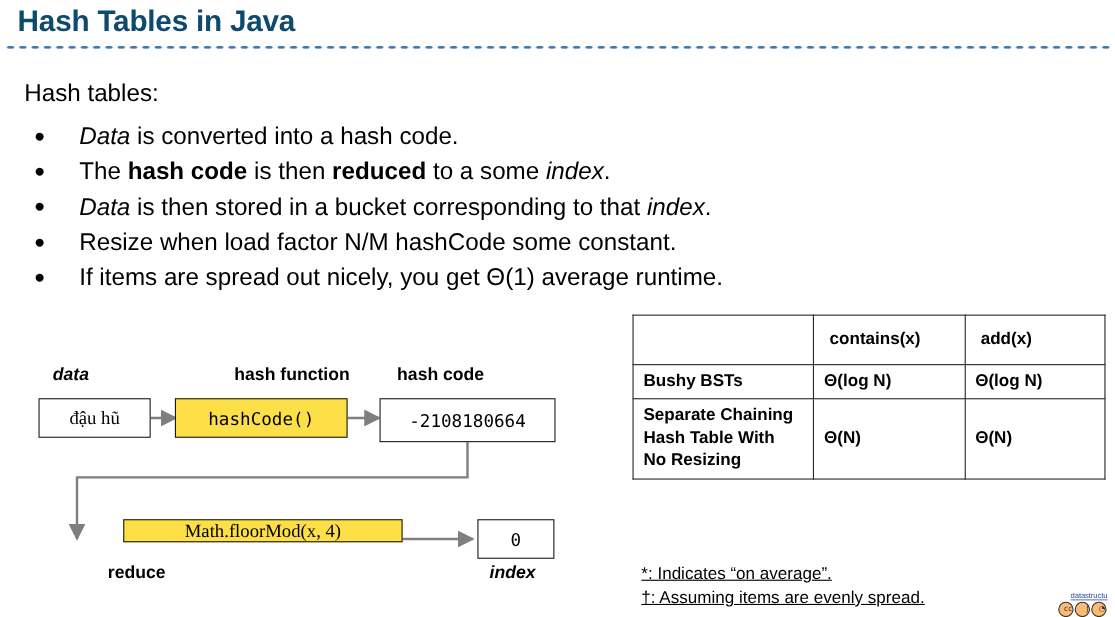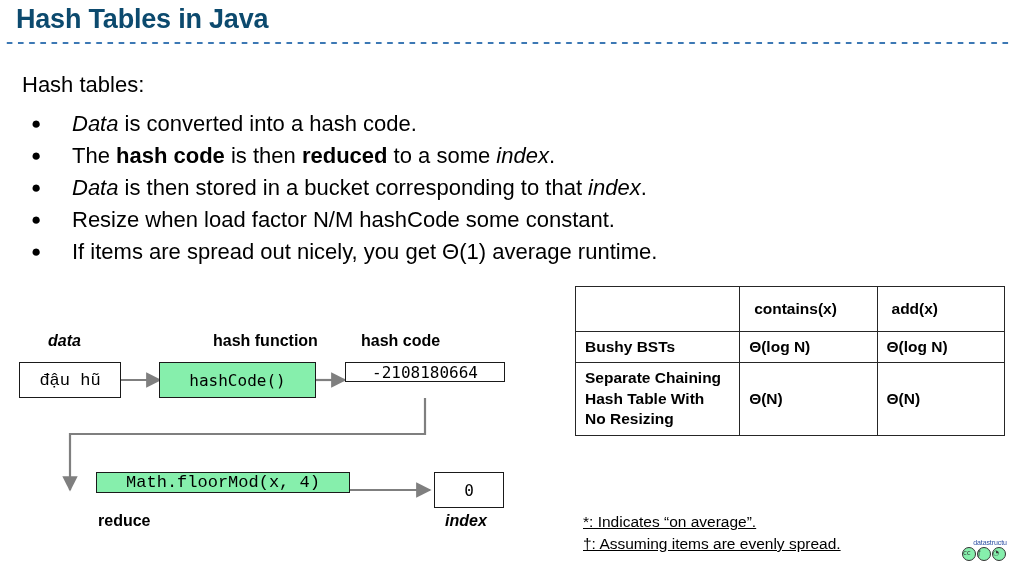--- a/index.html
+++ b/index.html
@@ -63,23 +63,23 @@
   }
   .flow-label.italic{font-style:italic;}
   .flow-box{
     position:absolute;
     border:1.4px solid #1a1a1a;
     background:#ffffff;
     display:flex;align-items:center;justify-content:center;
     font-size:17px;
     box-sizing:border-box;
   }
-  .flow-box.pink{background:#86efac;}
+  .flow-box.pink{background:#fde047;}
   .flow-box.mono{font-family:"DejaVu Sans Mono", monospace;font-size:16px;}
-  .flow-box.sans{font-family:Liberation Mono, monospace;font-size:17px;}
+  .flow-box.sans{font-family:Liberation Serif, serif;font-size:17px;margin-left:16px;}
 
   
   #flow-svg{position:absolute;left:0;top:0;width:545px;height:243px;}
 
   
   #runtime-table{
     position:absolute;left:575px;top:286px;
     border-collapse:collapse;
     width:430px;
     font-size:15.5px;
@@ -117,22 +117,22 @@
     white-space:nowrap;
     overflow:hidden;
     letter-spacing:-0.1px;
   }
   #attribution .cc-badges{
     display:flex;gap:1px;margin-top:1px;
   }
   .cc-circle{
     width:12px;height:12px;border-radius:50%;
     border:1.2px solid #333;
-    font-size:7px;line-height:10px;text-align:left;
-    color:#333;background:#86efac;
+    font-size:7px;line-height:10px;text-align:right;
+    color:#333;background:#fdba74;
     font-family:"DejaVu Sans", sans-serif;
   }
 </style>
 </head>
 <body>
 
 <div id="slide-title">Hash Tables in Java</div>
 <div id="title-divider"></div>
 
 <div id="lead-line">Hash tables:</div>
@@ -164,21 +164,21 @@
   </svg>
 
   <div class="flow-label italic" style="left:48px;top:14px;">data</div>
   <div class="flow-label" style="left:165px;top:14px;margin-left:48px;">hash function</div>
   <div class="flow-label" style="left:361px;top:14px;">hash code</div>
 
   <div class="flow-box sans" style="left:19px;top:44px;width:102px;height:36px;">đậu hũ</div>
 
   <div class="flow-box pink mono" style="left:159px;top:44px;width:157px;height:36px;">hashCode()</div>
 
-  <div class="flow-box mono" style="left:345px;top:44px;width:160px;height:20px;">-2108180664</div>
+  <div class="flow-box mono" style="left:345px;top:44px;width:160px;height:40px;">-2108180664</div>
 
   <div class="flow-box pink sans" style="left:96px;top:154px;width:254px;height:21px;">Math.floorMod(x, 4)</div>
 
   <div class="flow-label" style="left:98px;top:194px;">reduce</div>
 
   <div class="flow-box mono" style="left:434px;top:154px;width:70px;height:36px;">0</div>
 
   <div class="flow-label italic" style="left:445px;top:194px;">index</div>
 </div>
 

